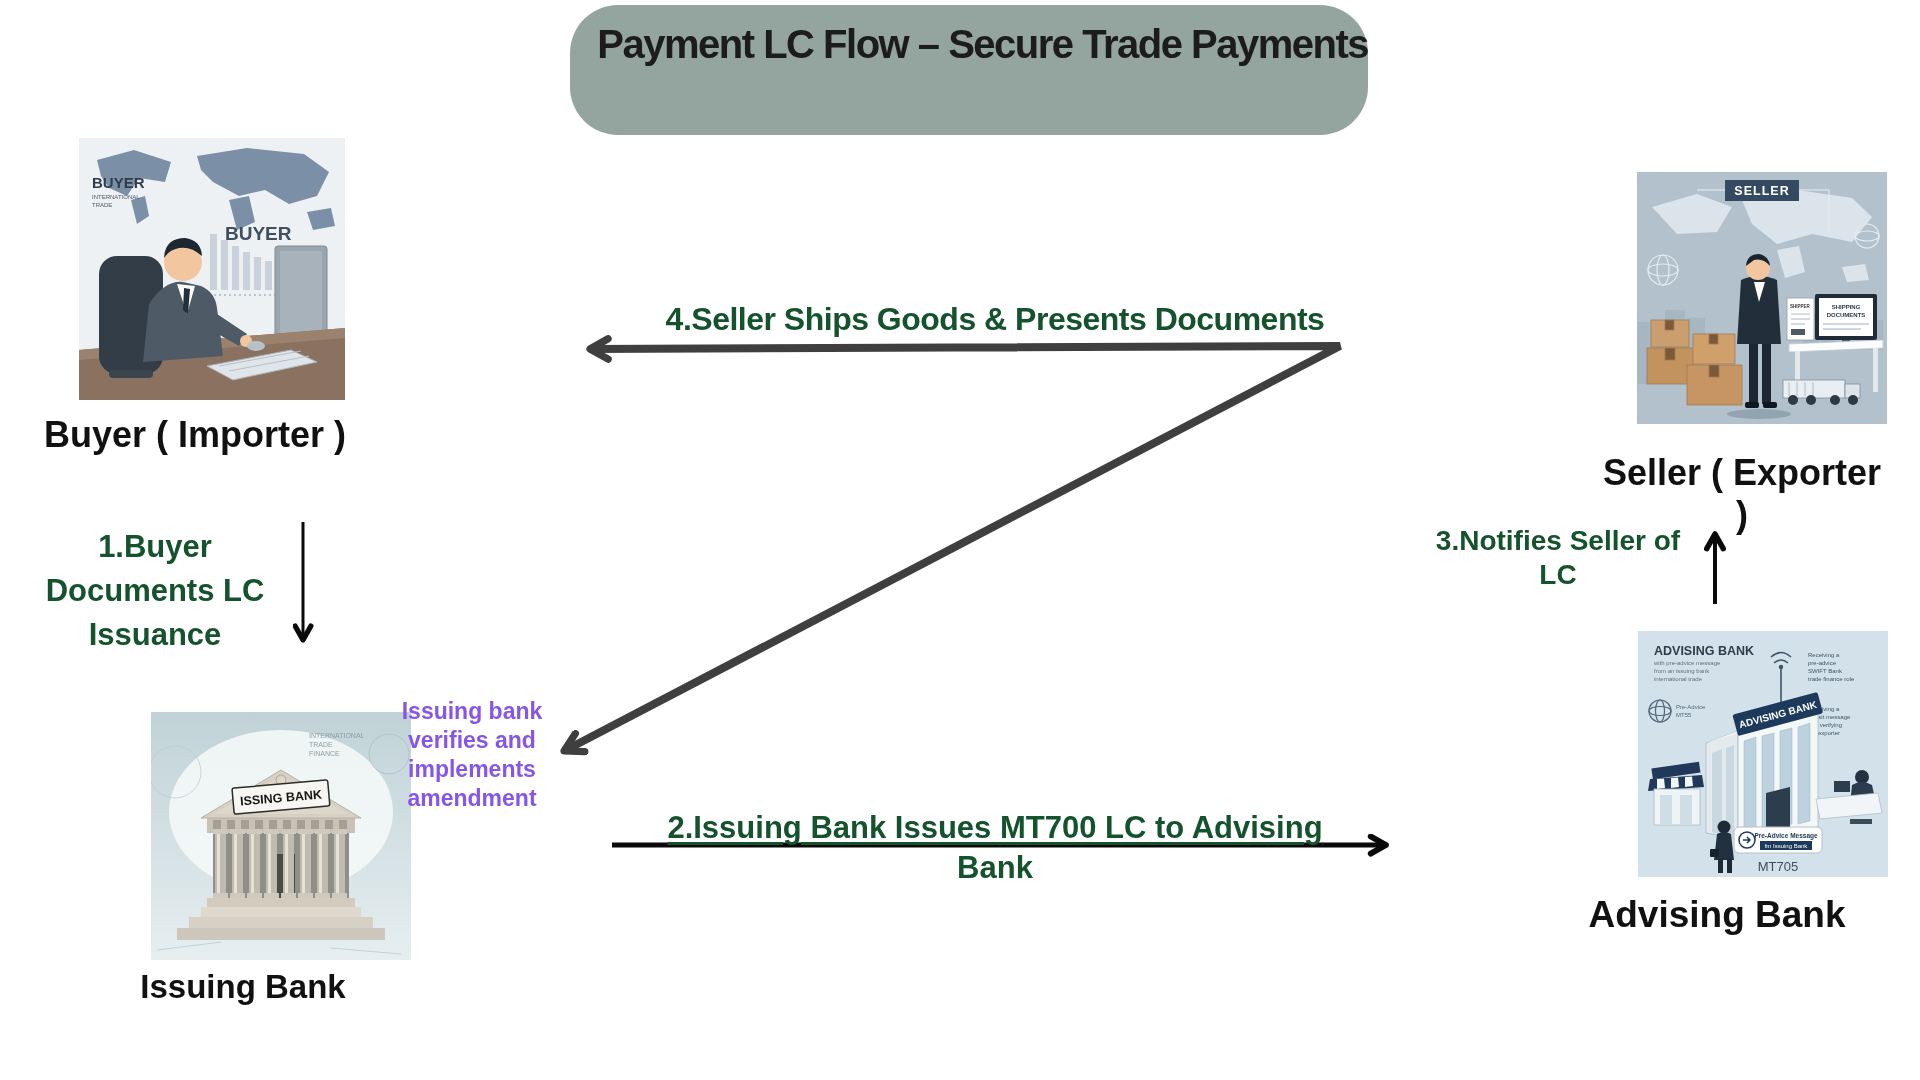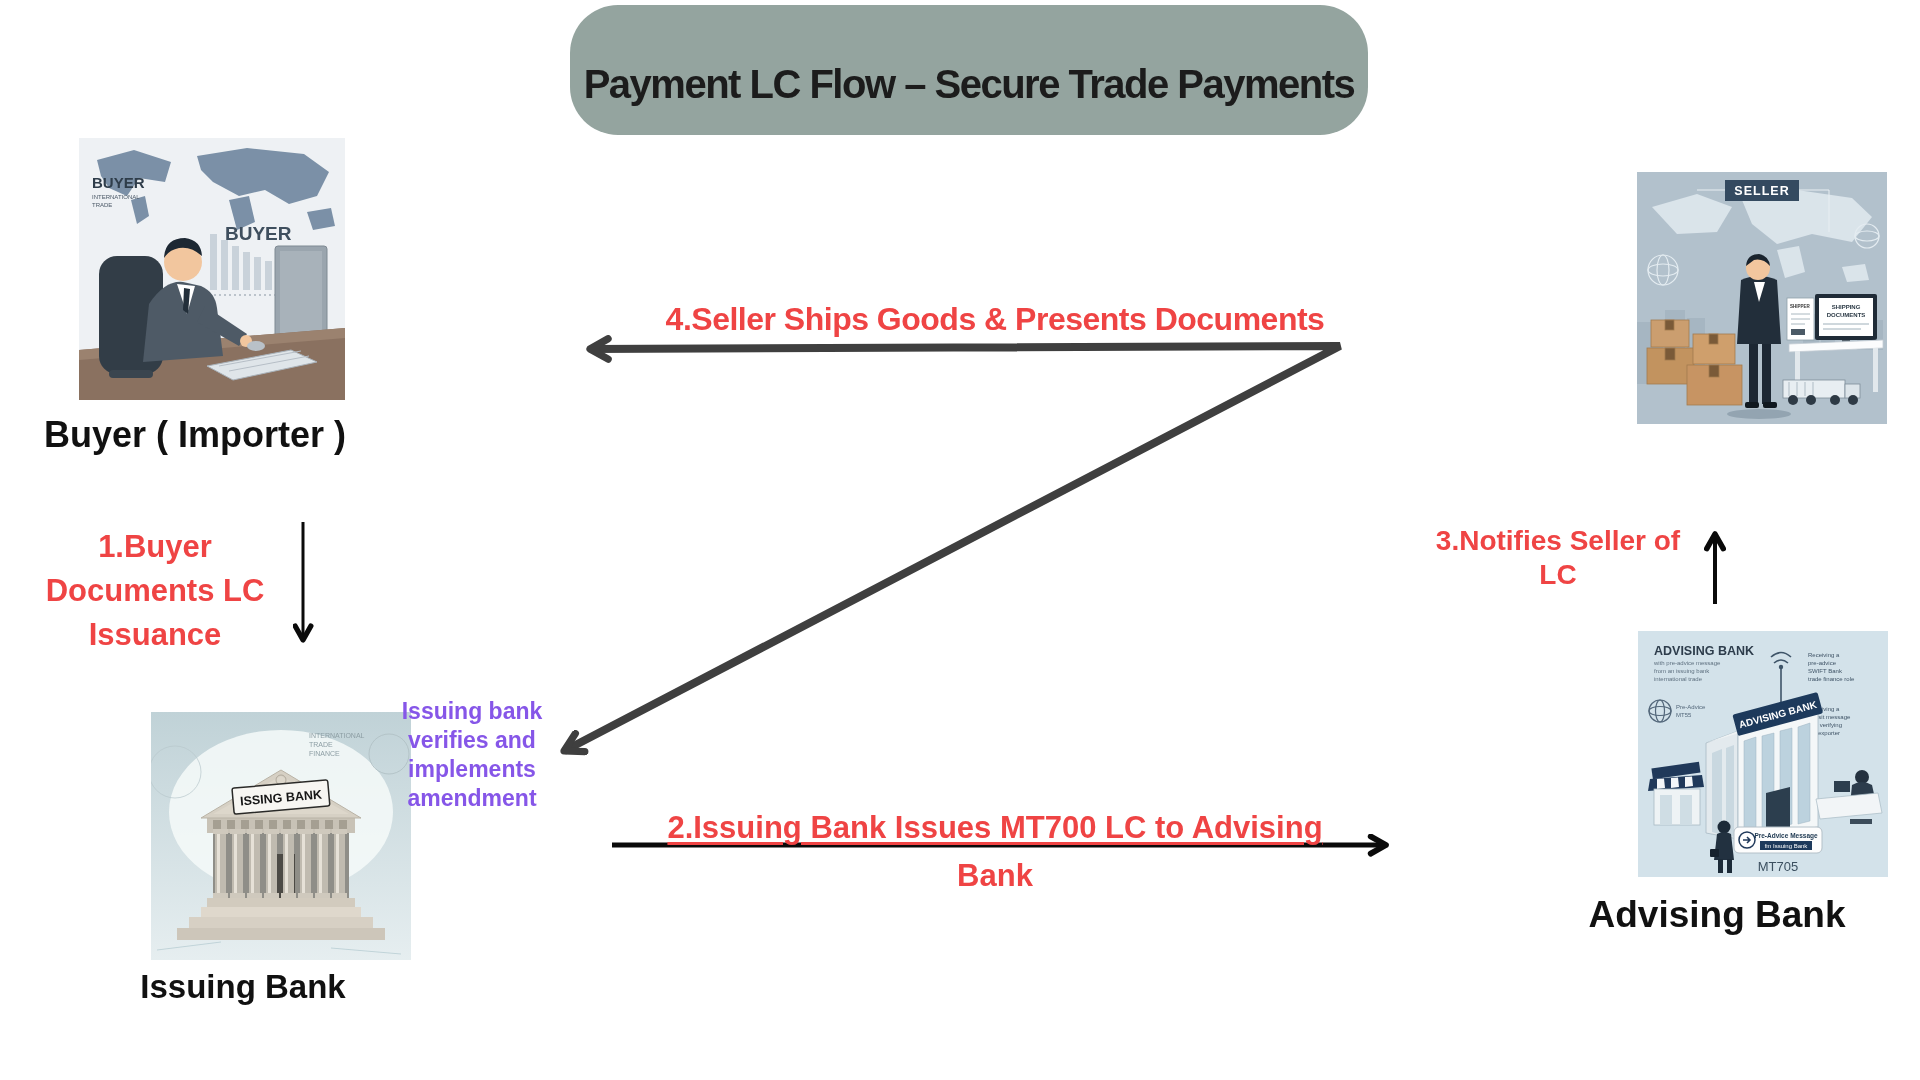--- a/index.html
+++ b/index.html
@@ -1,23 +1,23 @@
 <!DOCTYPE html>
 <html><head>
 <meta charset="utf-8">
 <style>
   html,body{margin:0;padding:0;background:#ffffff;}
   #canvas{position:relative;width:1920px;height:1080px;background:#ffffff;overflow:hidden;
           font-family:"Liberation Sans","DejaVu Sans",sans-serif;}
   .abs{position:absolute;}
   .title-pill{left:570px;top:5px;width:798px;height:130px;background:#94a49f;border-radius:48px;}
-  .title-text{left:570px;top:22px;width:798px;text-align:center;font-size:40px;font-weight:700;
-              letter-spacing:-1.5px;color:#1c1c1c;margin-top:40px;}
+  .title-text{left:570px;top:22px;width:798px;text-align:right;font-size:40px;font-weight:700;
+              letter-spacing:-1.5px;color:#1c1c1c;}
   .node-label{font-weight:700;color:#111111;text-align:center;}
-  .red-step{color:#ef4444;font-weight:700;text-align:center;}
+  .red-step{color:#14532d;font-weight:700;text-align:center;}
   .purple-note{color:#8656e8;font-weight:700;text-align:center;font-size:23px;line-height:29px;}
   #buyer-label{left:25px;top:414px;width:340px;font-size:36px;}
   #seller-label{left:1592px;top:452px;width:300px;font-size:36px;}
   #issuing-label{left:93px;top:968px;width:300px;font-size:33px;}
   #advising-label{left:1567px;top:894px;width:300px;font-size:37px;}
   #step1-text{left:35px;top:525px;width:240px;font-size:31px;line-height:44px;}
   #step2-text{left:600px;top:808px;width:790px;font-size:31px;line-height:40px;}
   #step2-text .u{text-decoration:underline;text-underline-offset:4px;}
   #step3-text{left:1428px;top:524px;width:260px;font-size:28px;line-height:34px;}
   #step4-text{left:595px;top:301px;width:800px;font-size:32px;letter-spacing:-0.5px;}
@@ -182,20 +182,21 @@
           <rect x="125" y="168" width="9" height="64" fill="#1c2733"></rect>
         <rect x="108" y="230" width="14" height="6" rx="2" fill="#10181f"></rect>
           <rect x="126" y="230" width="14" height="6" rx="2" fill="#10181f"></rect>
         <path d="M104,108 Q122,100 140,108 L144,172 L100,172 Z" fill="#222e3a"></path>
         <polygon points="117,110 128,110 122,130" fill="#ffffff"></polygon>
         <circle cx="121" cy="96" r="12" fill="#f2c69e"></circle>
         <path d="M109,94 Q110,82 122,82 Q132,84 133,94 Q126,86 117,88 Z" fill="#1a242e"></path>
       </g>
     </svg>
   </div>
+  <div class="abs node-label" id="seller-label">Seller ( Exporter )</div>
 
   <div class="abs fig" style="left:120px;top:712px;width:260px;height:248px;">
     <svg width="260" height="248" viewBox="0 0 260 248">
       <defs>
         <linearGradient id="ibbg" x1="0" y1="0" x2="0" y2="1">
           <stop offset="0" stop-color="#c0d2d7"></stop>
             <stop offset="1" stop-color="#e6eef0"></stop>
         </linearGradient>
       </defs>
       <rect width="260" height="248" fill="url(#ibbg)"></rect>
@@ -365,21 +366,21 @@
   <div class="abs node-label" id="advising-label">Advising Bank</div>
 
   <div class="abs red-step" id="step1-text">
     <div>1.Buyer</div>
     <div>Documents LC</div>
     <div>Issuance</div>
   </div>
 
   <div class="abs red-step" id="step2-text">
     <div class="u">2.Issuing Bank Issues MT700 LC to Advising</div>
-    <div style="margin-top:8px;">Bank</div>
+    <div style="">Bank</div>
   </div>
 
   <div class="abs red-step" id="step3-text">
     <div>3.Notifies Seller of</div>
     <div>LC</div>
   </div>
 
   <div class="abs red-step" id="step4-text">4.Seller Ships Goods &amp; Presents Documents</div>
 
   <div class="abs purple-note" style="left:397px;top:697px;width:150px;">

